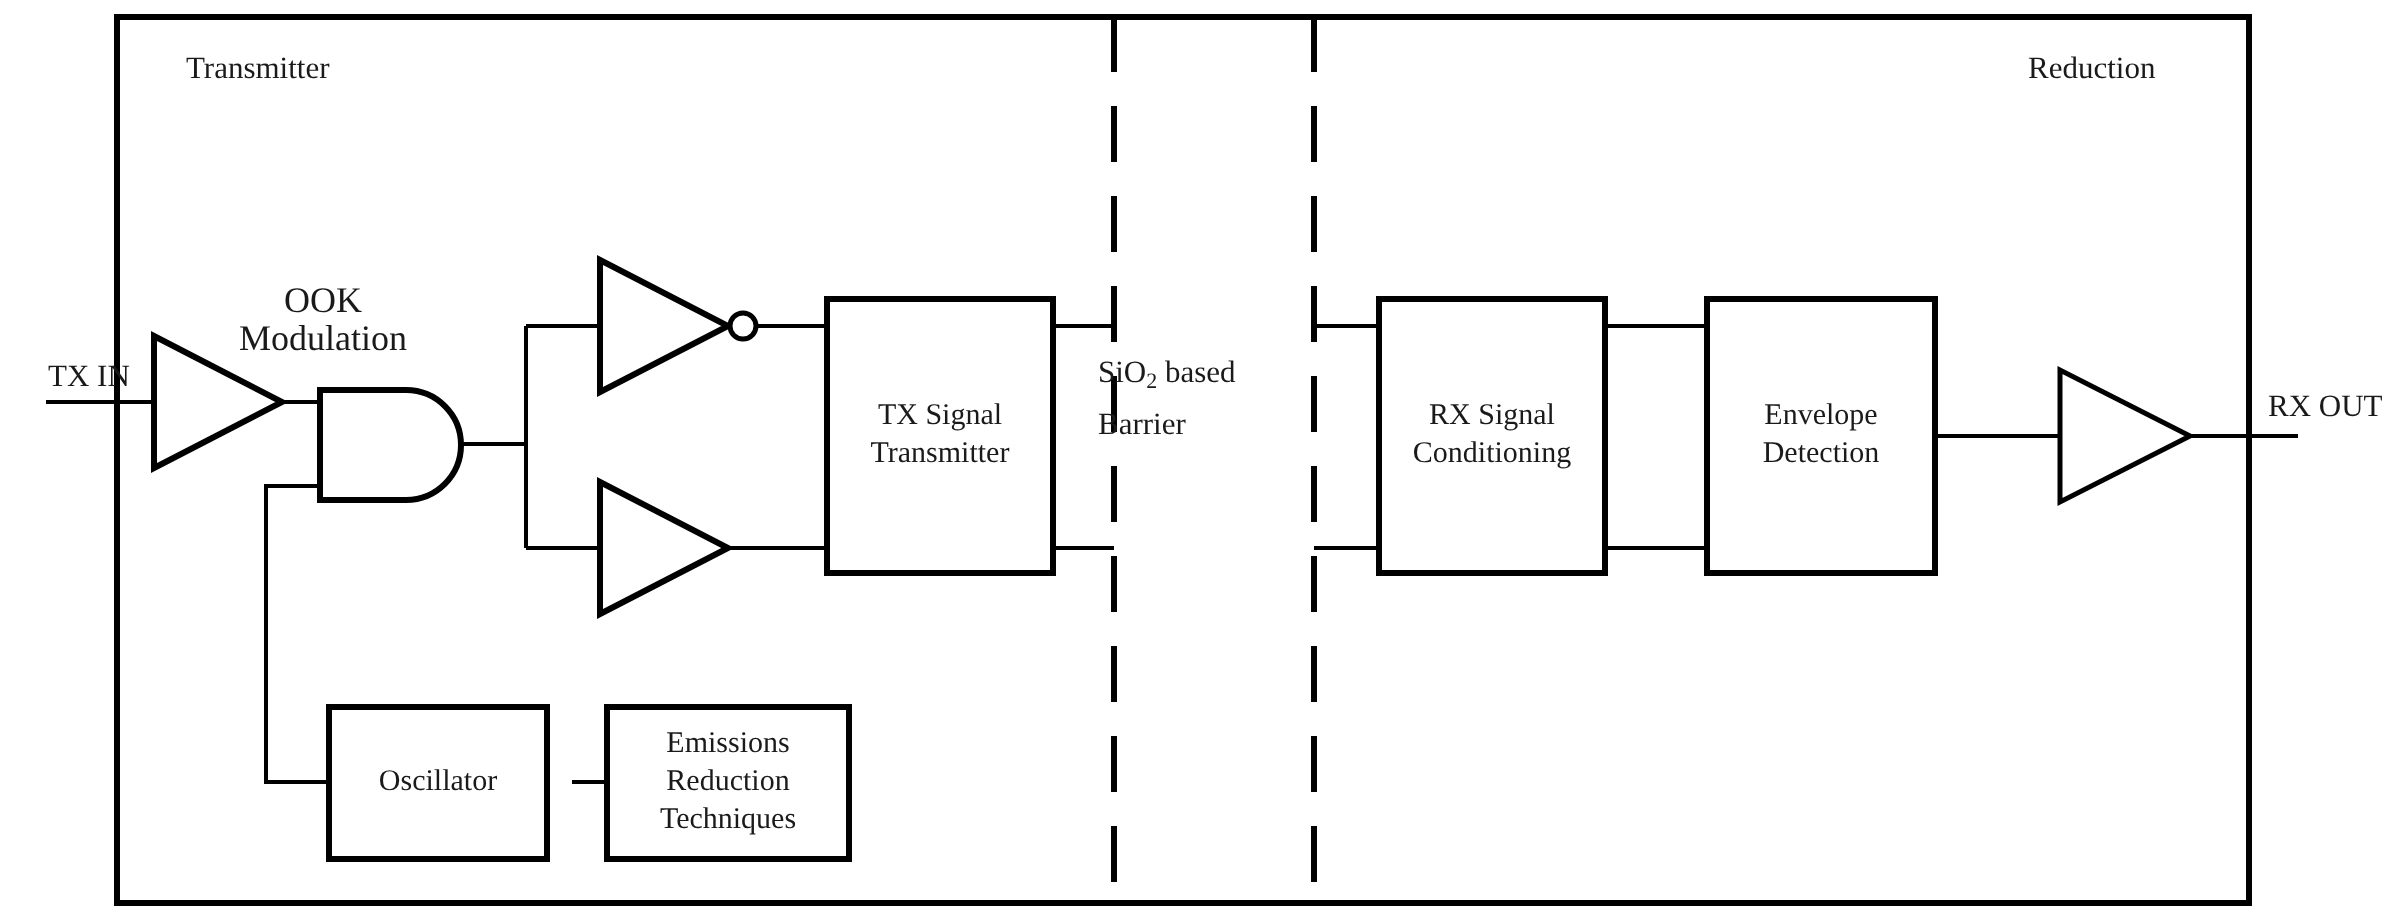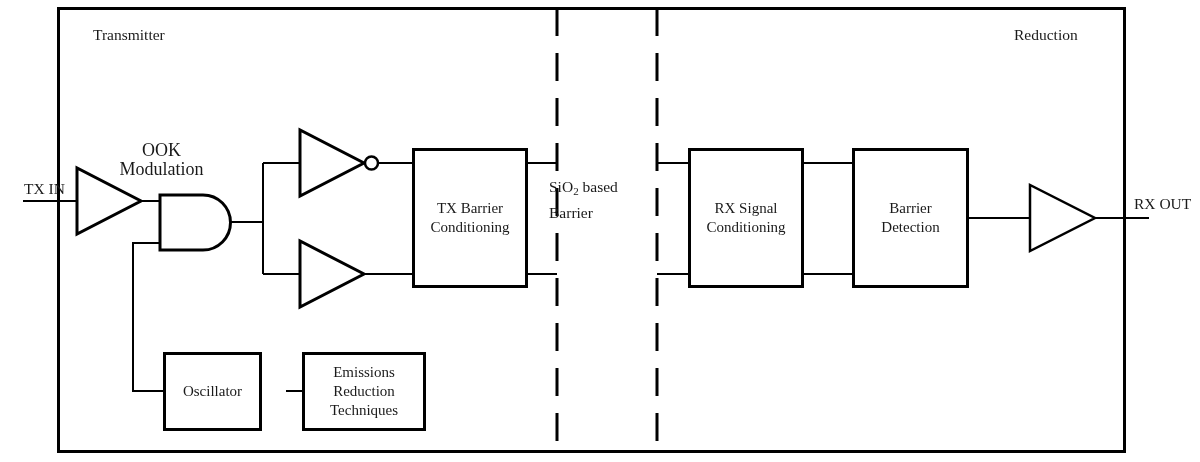--- a/index.html
+++ b/index.html
@@ -40,21 +40,21 @@
     align-items: center;
     justify-content: center;
     text-align: center;
     font-size: 15px;
     line-height: 19px;
     padding: 4px;
   }
   .block-tx   { left: 412px; top: 148px; width: 116px; height: 140px; }
   .block-rx   { left: 688px; top: 148px; width: 116px; height: 140px; }
   .block-env  { left: 852px; top: 148px; width: 117px; height: 140px; }
-  .block-osc  { left: 163px; top: 352px; width: 99px; height: 79px; }
+  .block-osc  { left: 163px; top: 352px; width: 112px; height: 79px; }
   .block-emi  { left: 302px; top: 352px; width: 124px; height: 79px; }
 
   .label {
     position: absolute;
     font-size: 15.5px;
     line-height: 19px;
     white-space: nowrap;
   }
   .label-transmitter { left: 93px;   top: 25px; }
   .label-receiver    { left: 1014px; top: 25px; }
@@ -134,27 +134,27 @@
 
   <div class="label label-txin">TX IN</div>
   <div class="label label-rxout">RX OUT</div>
 
   <div class="ook-label">
     <div>OOK</div>
     <div>Modulation</div>
   </div>
 
   <div class="block block-tx">
-    <span>TX Barrier Conditioning</span>
+    <span>TX Signal Transmitter</span>
   </div>
   <div class="block block-rx">
     <span>RX Signal Conditioning</span>
   </div>
   <div class="block block-env">
-    <span>Barrier Detection</span>
+    <span>Envelope Detection</span>
   </div>
   <div class="block block-osc">
     <span>Oscillator</span>
   </div>
   <div class="block block-emi">
     <span>Emissions Reduction Techniques</span>
   </div>
 
   <div class="barrier-label">
     <div><span>SiO</span><sub>2</sub><span> based</span></div>

